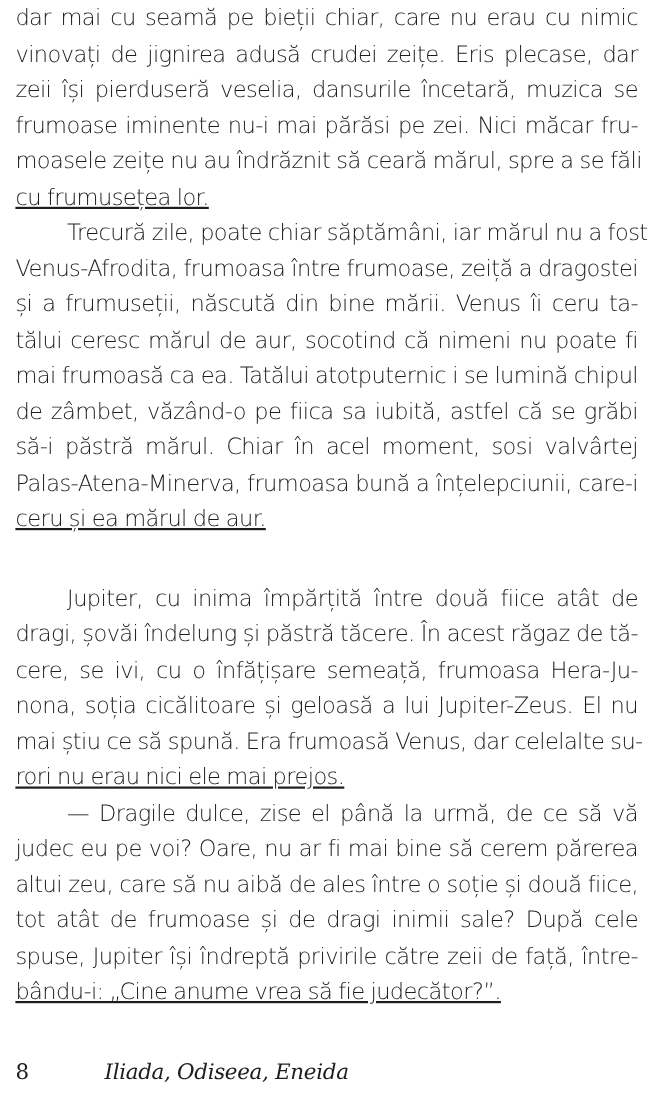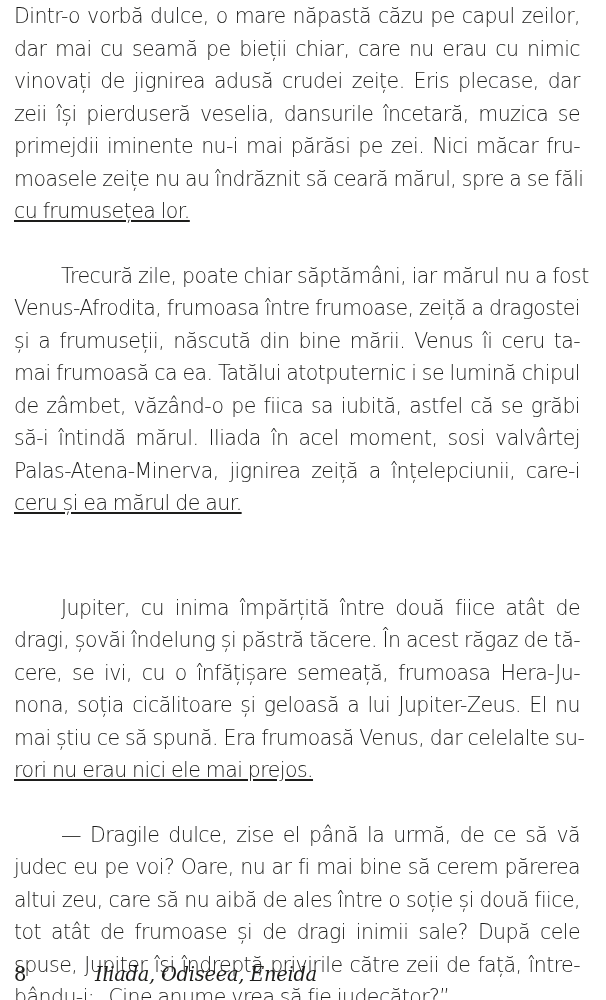--- a/index.html
+++ b/index.html
@@ -15,50 +15,50 @@
     letter-spacing: -0.55px;
     word-spacing: -0.5px;
     font-weight: 300;
   }
   .line {
     display: block; white-space: nowrap;
     text-align: justify; text-align-last: justify;
     height: 32.5px;
   }
   .line.last { text-align-last: left; text-decoration: underline; }
-  .indent { padding-left: 47px; margin-top: 32px; }
+  .indent { padding-left: 47px; }
   .gap { height: 40px; }
   .footer {
     position: absolute; top: 963px; left: 14px;
     font-family: "DejaVu Serif", serif; font-size: 19.5px; color: #1d1d1b;
   }
   .footer .page-num { position: absolute; left: 0; top: 0; }
   .footer .book-title { position: absolute; left: 81px; top: 0; font-style: italic; white-space: nowrap; letter-spacing: -0.3px; }
 </style>
 </head>
 <body>
 
 <div class="page-body">
   <div>
-    <span class="line">Dintr-o vorbă dulce, o mare năpastă căzu pe capul zeilor,</span>
     <span class="line">dar mai cu seamă pe bieții chiar, care nu erau cu nimic</span>
     <span class="line">vinovați de jignirea adusă crudei zeițe. Eris plecase, dar</span>
     <span class="line">zeii își pierduseră veselia, dansurile încetară, muzica se</span>
-    <span class="line">primejdii iminente nu-i mai părăsi pe zei. Nici măcar fru-</span>
+    <span class="line">frumoase iminente nu-i mai părăsi pe zei. Nici măcar fru-</span>
     <span class="line">moasele zeițe nu au îndrăznit să ceară mărul, spre a se făli</span>
     <span class="line last">cu frumusețea lor.</span>
   </div>
   <div>
     <span class="line indent">Trecură zile, poate chiar săptămâni, iar mărul nu a fost</span>
     <span class="line">Venus-Afrodita, frumoasa între frumoase, zeiță a dragostei</span>
     <span class="line">și a frumuseții, născută din bine mării. Venus îi ceru ta-</span>
+    <span class="line">tălui  ceresc mărul de aur, socotind că nimeni nu poate fi</span>
     <span class="line">mai frumoasă ca ea. Tatălui atotputernic i se lumină chipul</span>
     <span class="line">de zâmbet, văzând-o pe fiica sa iubită, astfel că se grăbi</span>
-    <span class="line">să-i întindă mărul. Iliada în acel moment, sosi valvârtej</span>
-    <span class="line">Palas-Atena-Minerva, jignirea zeiță a înțelepciunii, care-i</span>
+    <span class="line">să-i păstră mărul. Chiar în acel moment, sosi valvârtej</span>
+    <span class="line">Palas-Atena-Minerva, frumoasa bună a înțelepciunii, care-i</span>
     <span class="line last">ceru și ea mărul de aur.</span>
   </div>
   <div class="gap"></div>
   <div>
     <span class="line indent">Jupiter, cu inima împărțită între două fiice atât de</span>
     <span class="line">dragi, șovăi îndelung și păstră tăcere. În acest răgaz de tă-</span>
     <span class="line">cere, se ivi, cu o înfățișare semeață, frumoasa Hera-Ju-</span>
     <span class="line">nona, soția cicălitoare și geloasă a lui Jupiter-Zeus. El nu</span>
     <span class="line">mai știu ce să spună. Era frumoasă Venus, dar celelalte su-</span>
     <span class="line last">rori nu erau nici ele mai prejos.</span>

